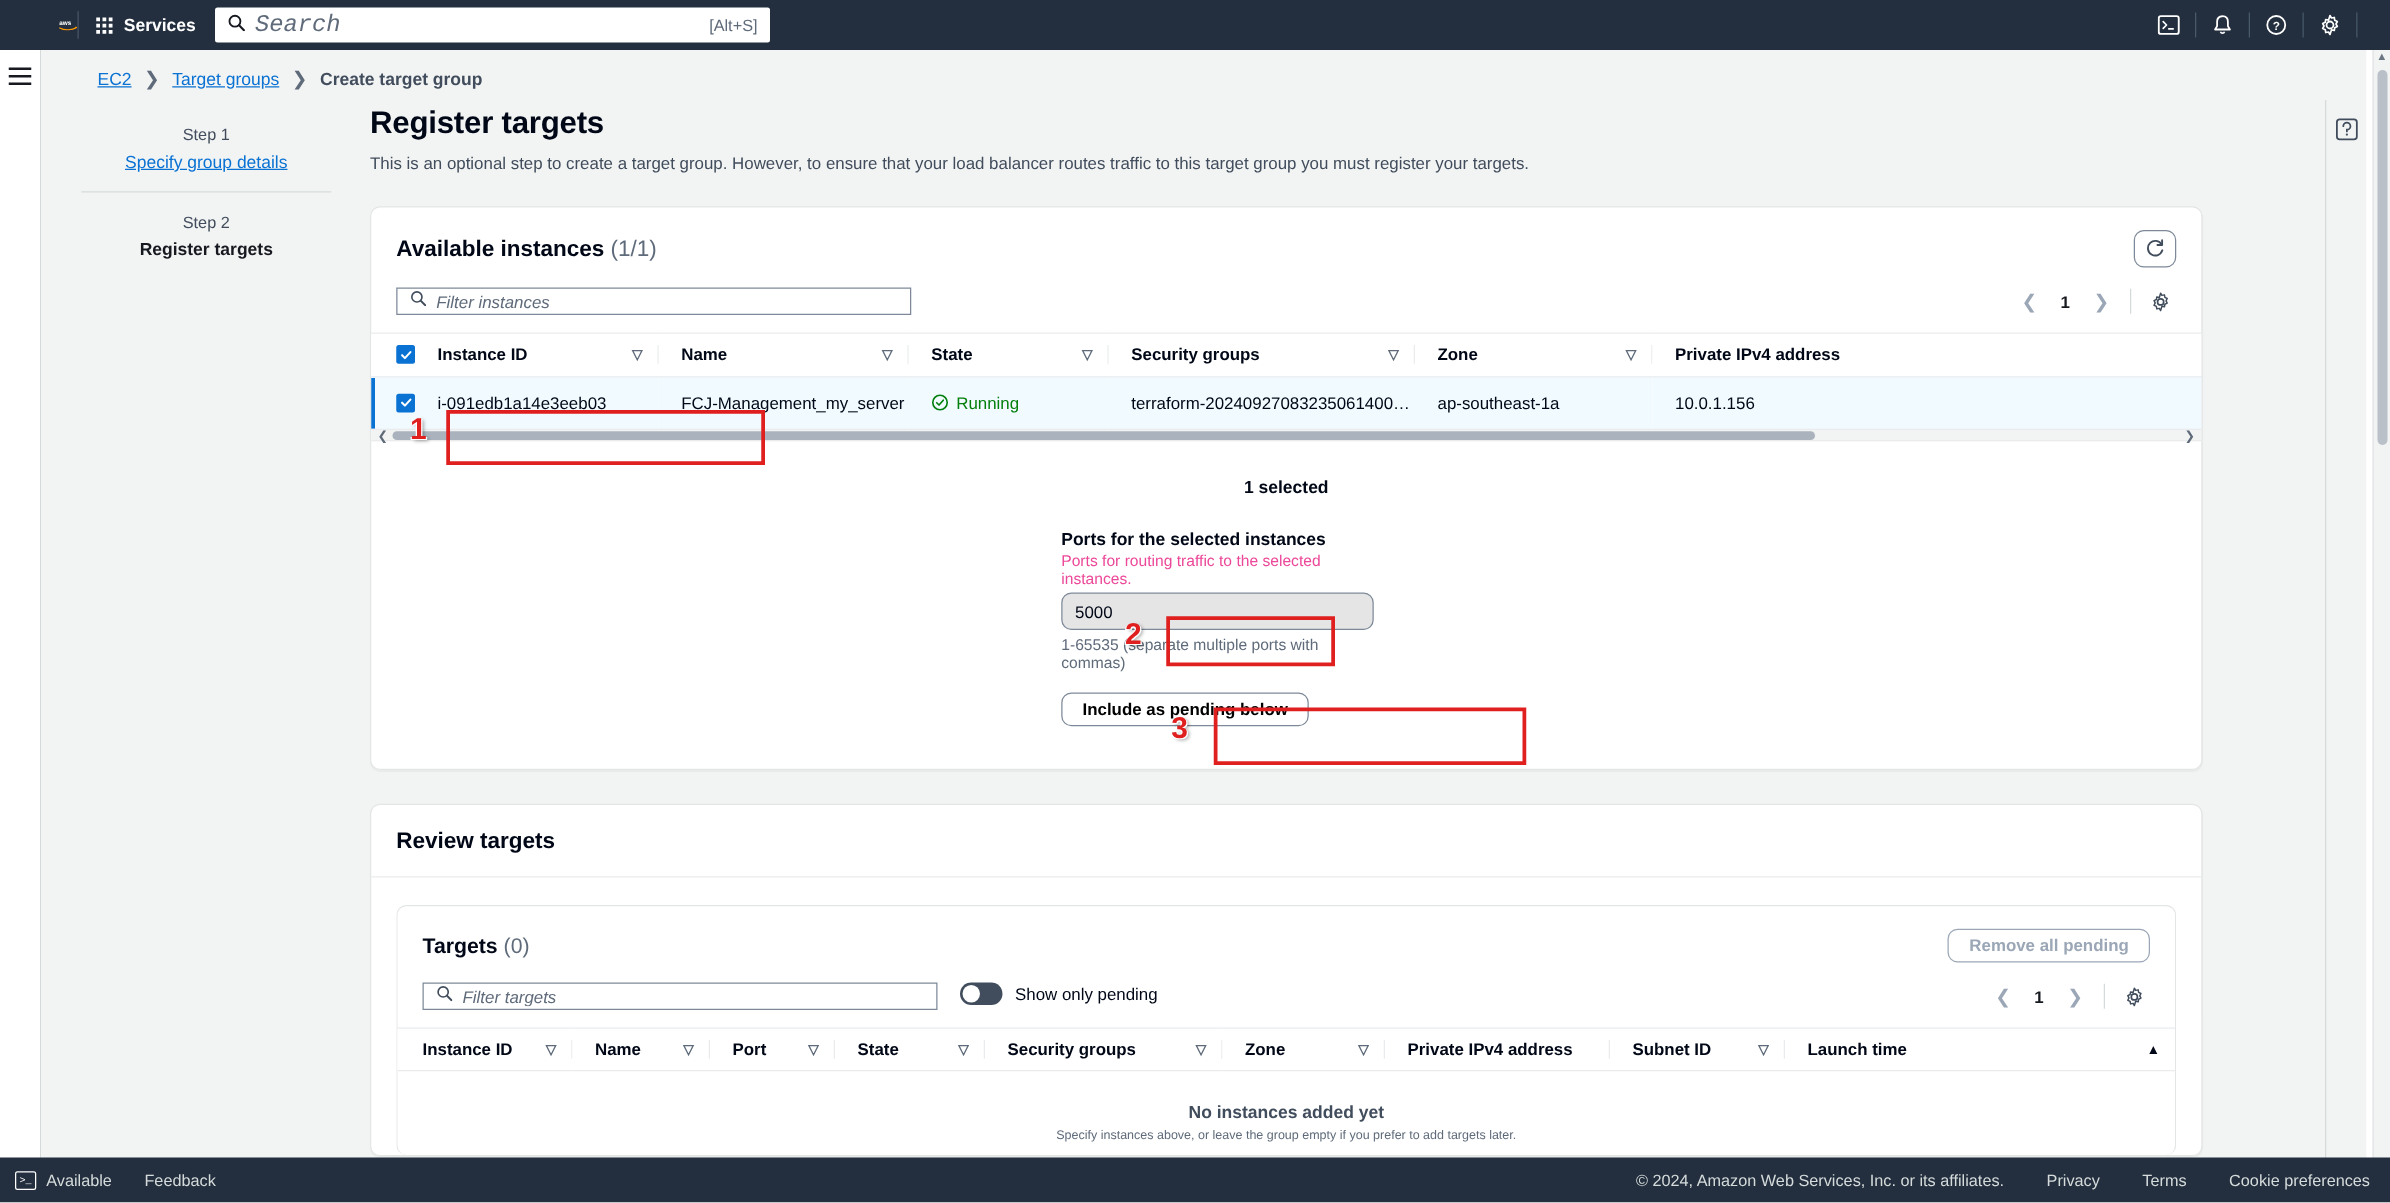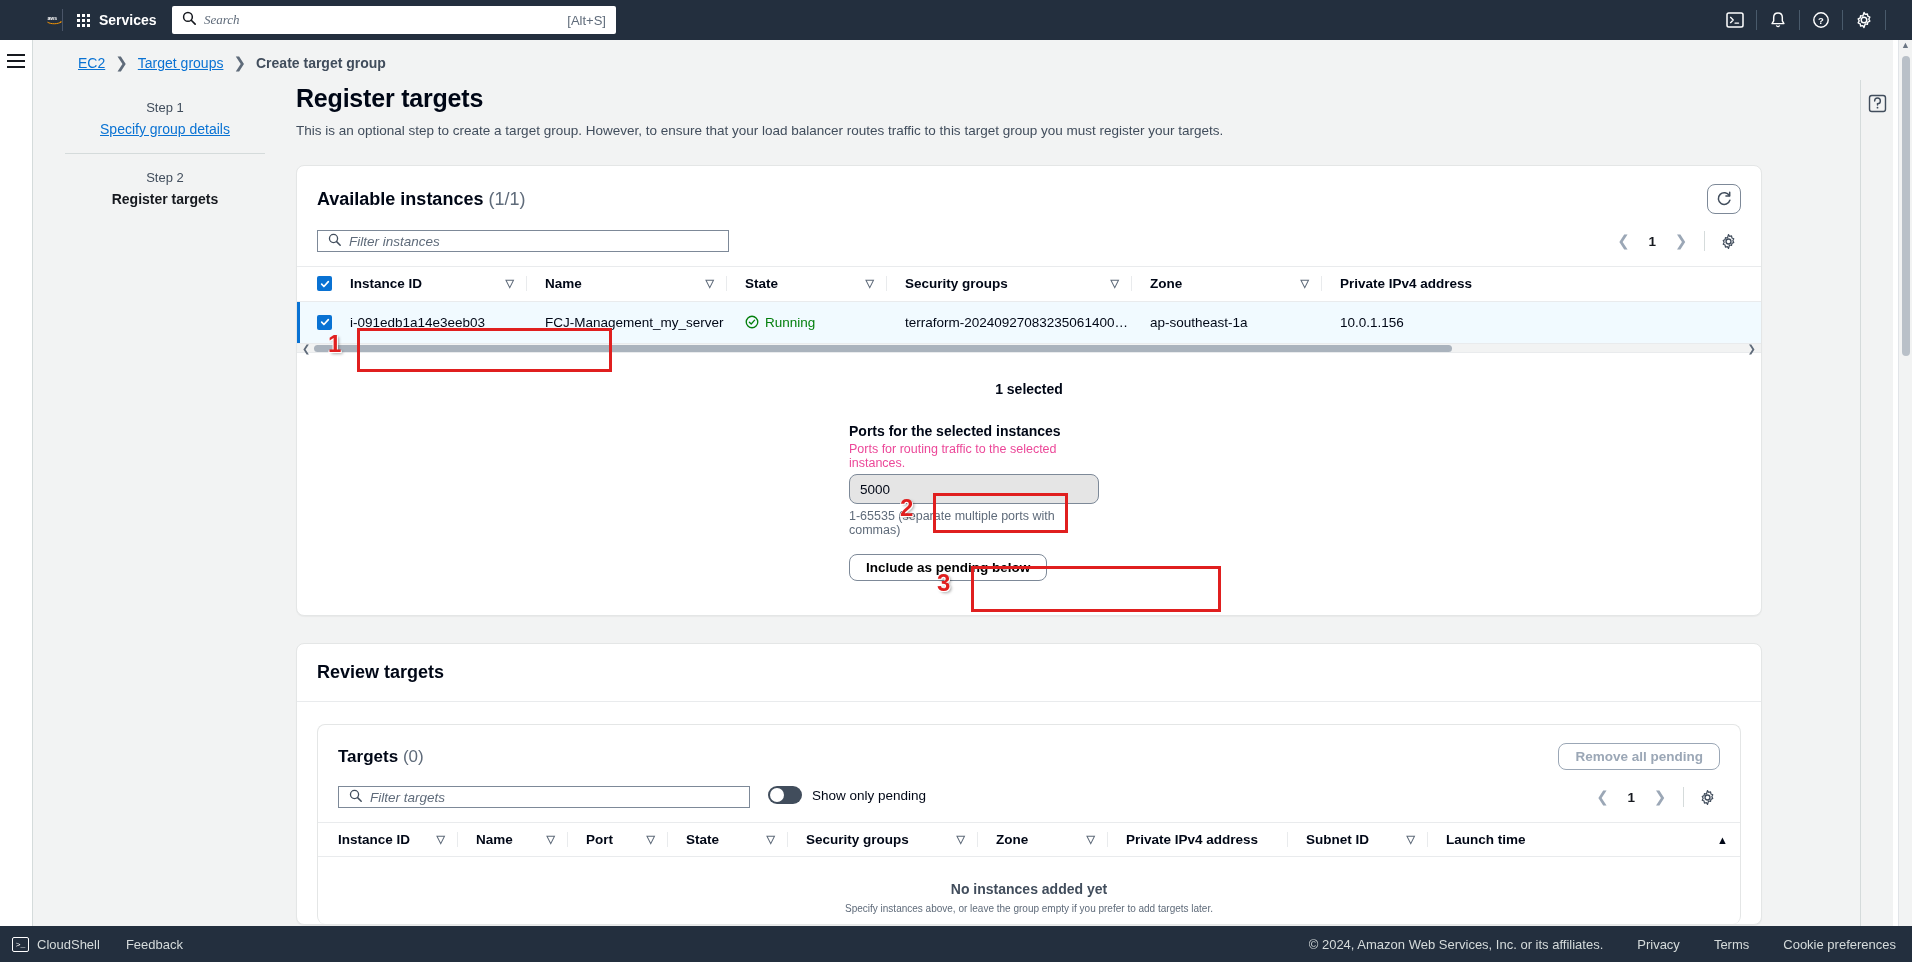--- a/index.html
+++ b/index.html
@@ -30,22 +30,22 @@
   }
   .grid-icon { display: grid; grid-template-columns: repeat(3, 3px);
     grid-template-rows: repeat(3, 3px); gap: 2px; }
   .grid-icon i { background: #ffffff; width: 3px; height: 3px; display:block; }
   .search-wrap {
     position: absolute; left: 172px; top: 6px; width: 444px; height: 28px;
     background: #ffffff; border-radius: 2px; display: flex; align-items: center;
     padding: 0 10px; gap: 8px;
   }
   .search-wrap input {
-    border: none; outline: none; flex: 1; font-size: 13px;
-    font-family: Liberation Serif, serif; color: #16191f;
+    border: none; outline: none; flex: 1; font-size: 19px;
+    font-family: Liberation Mono, monospace; color: #16191f;
     font-style: italic;
   }
   .search-wrap input::placeholder { color: #5f6b7a; font-style: italic; }
   .search-shortcut { color: #5f6b7a; font-size: 13px; }
   .topnav-right {
     position: absolute; right: 0; top: 0; height: 40px;
     display: flex; align-items: center;
   }
   .nav-icon-btn {
     width: 42px; height: 40px; display: flex; align-items: center;
@@ -602,21 +602,21 @@
 
 <div class="page-scroll">
   <div class="up">▲</div>
   <div class="bar"></div>
 </div>
 
 <div class="footer">
   <div class="footer-left">
     <div class="cloudshell">
       <span class="cs-icon">&gt;_</span>
-      <span>CloudShell</span>
+      <span>Available</span>
     </div>
     <span style="cursor:pointer">Feedback</span>
   </div>
   <div class="footer-right">
     <span>© 2024, Amazon Web Services, Inc. or its affiliates.</span>
     <a>Privacy</a>
     <a>Terms</a>
     <a>Cookie preferences</a>
   </div>
 </div>

